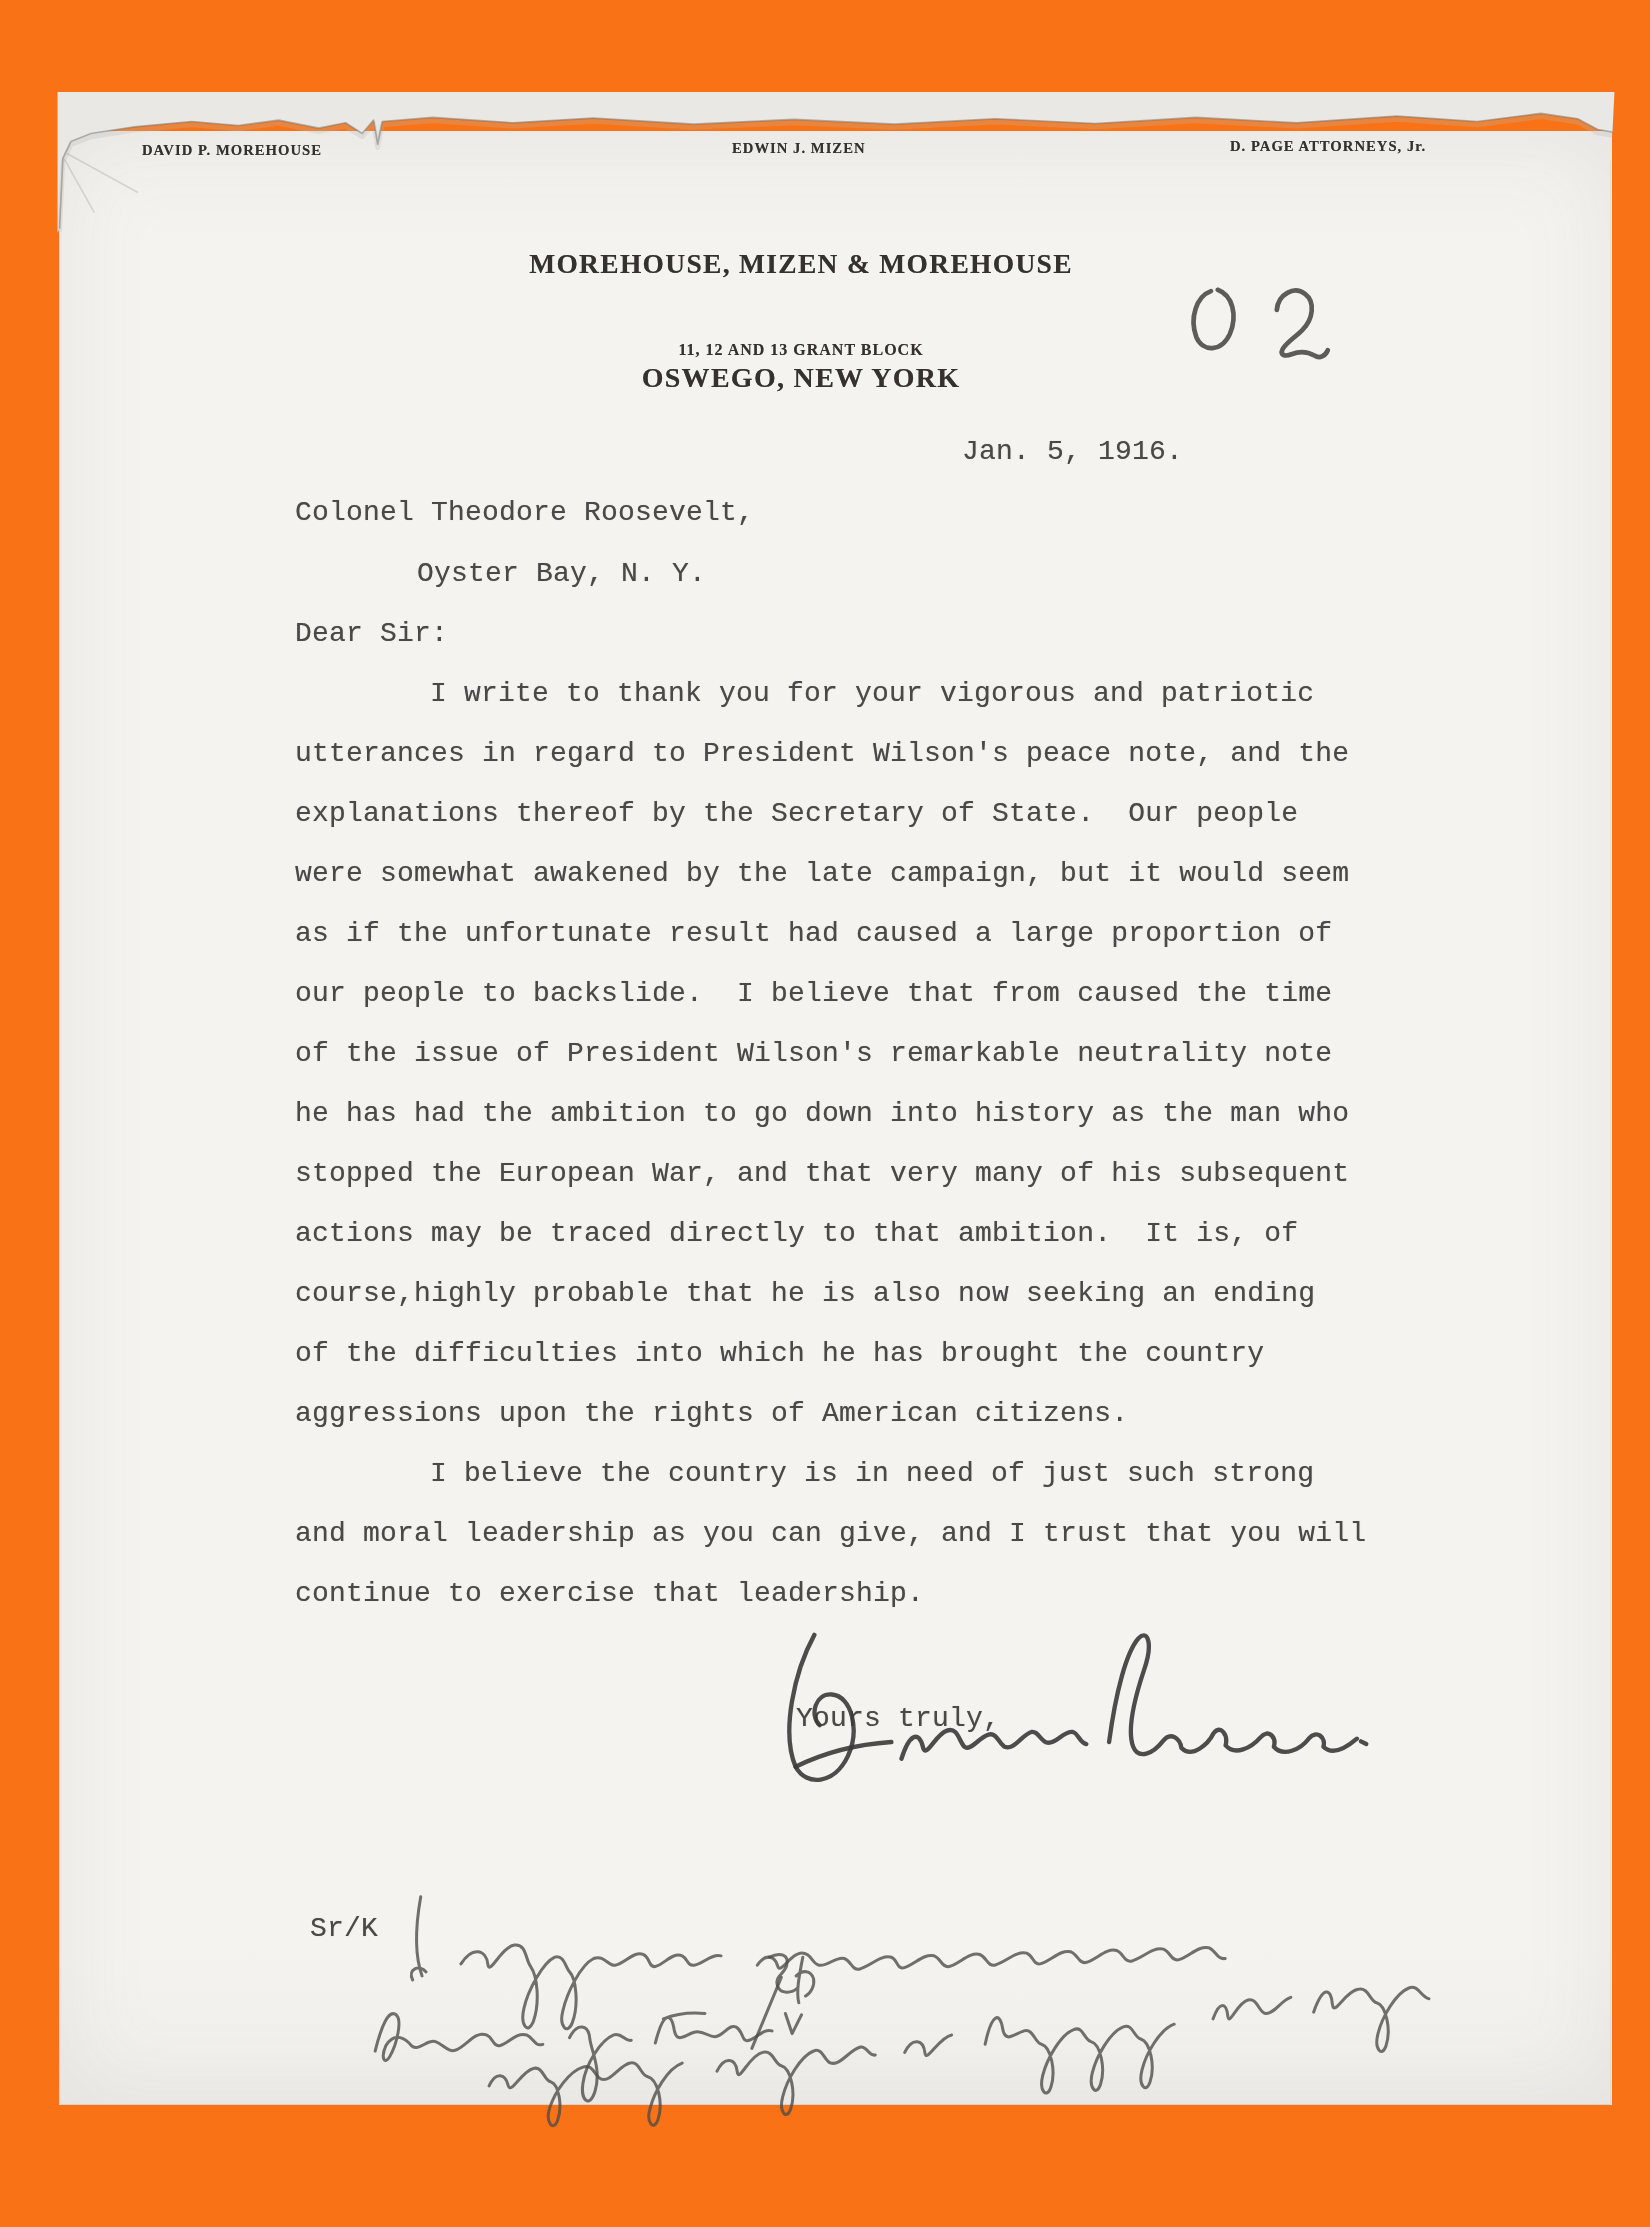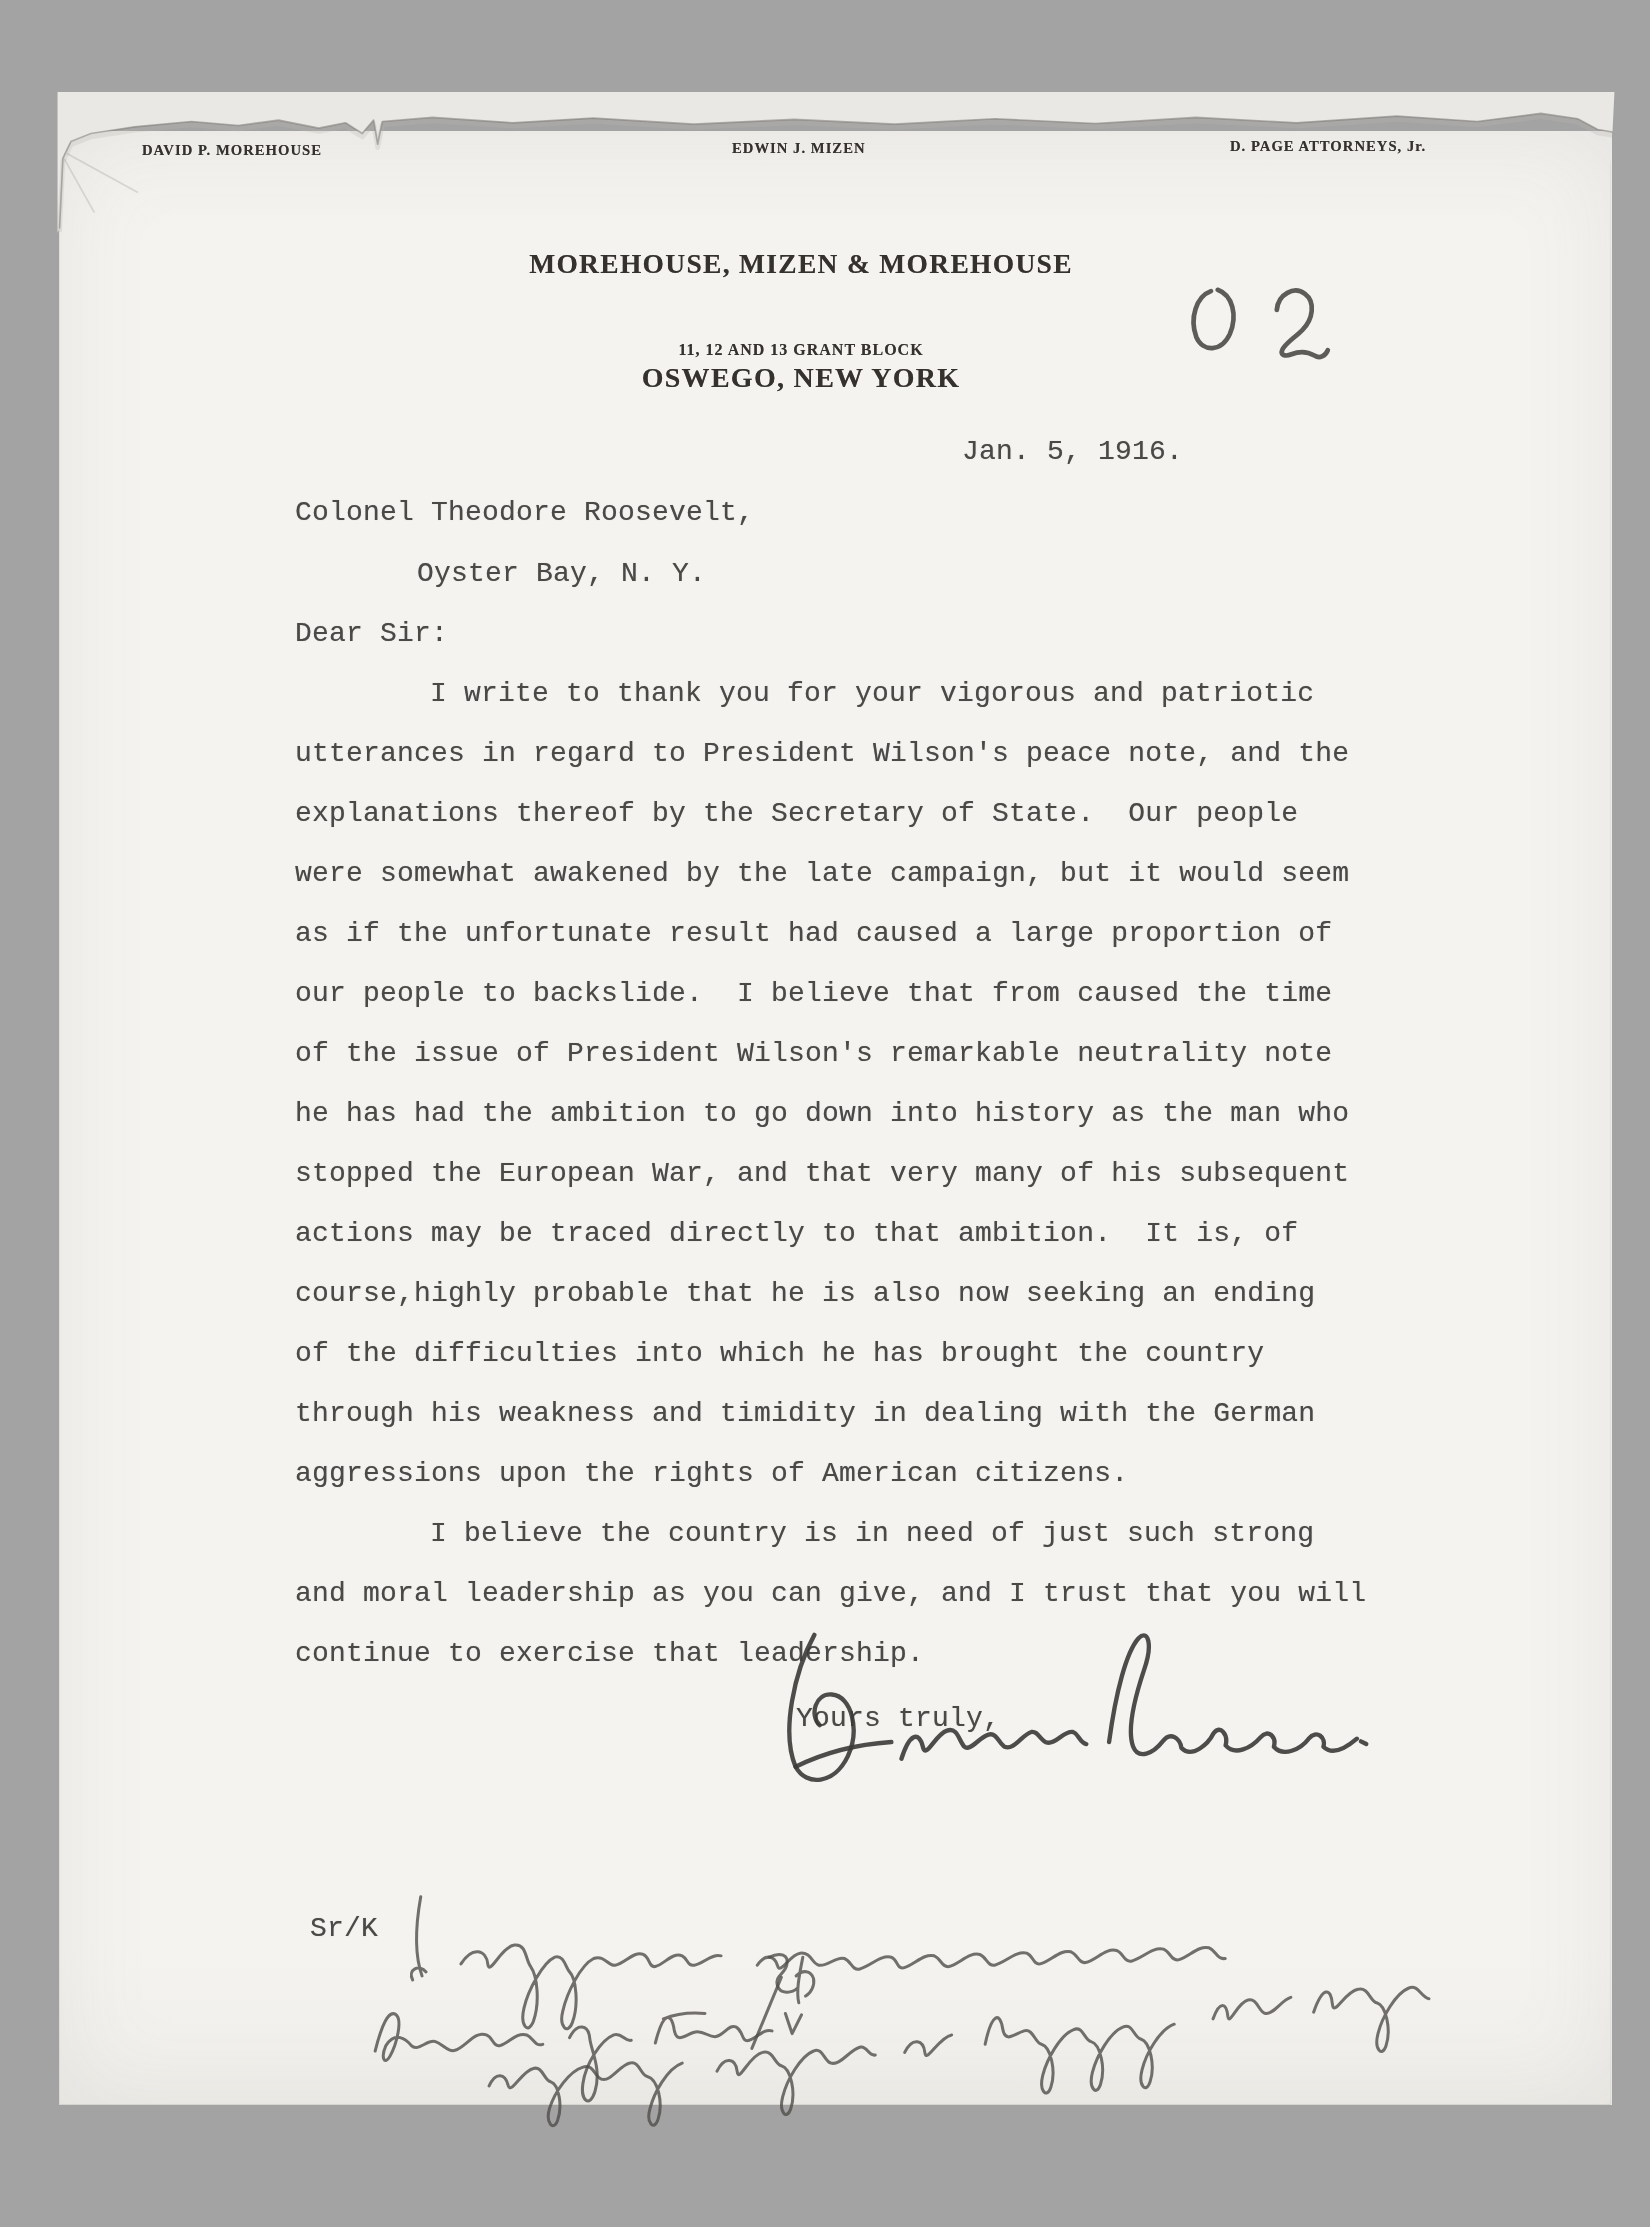--- a/index.html
+++ b/index.html
@@ -1,16 +1,16 @@
 <!DOCTYPE html>
 <html style="font-size:10.7px"><head>
 <meta charset="utf-8">
 <style>
   html,body{margin:0;padding:0;background:#e9e8e5;}
-  #canvas{position:relative;width:1651px;height:2227px;background:#a3a3a3;overflow:hidden;
+  #canvas{position:relative;width:1651px;height:2227px;background:#f97316;overflow:hidden;
           font-family:"Liberation Serif","DejaVu Serif",serif;}
   
   #paper{position:absolute;left:59px;top:131px;width:1553px;height:1974px;
          background:linear-gradient(180deg,#f2f1ee 0%,#f4f3f0 6%,#f4f3f0 92%,#efeeea 100%);
          box-shadow:inset 0 0 94px rgba(120,118,112,0.10);}
   .edge-line{position:absolute;background:rgba(125,122,116,.22);}
   
   .lh{position:absolute;font-weight:bold;color:#35322e;letter-spacing:1px;
       text-shadow:0 0 0.5px rgba(53,50,46,.55);white-space:pre;}
   .lh-partner{font-size:14.7px;}
@@ -80,21 +80,20 @@
       <div class="typed-line">explanations thereof by the Secretary of State.  Our people</div>
       <div class="typed-line">were somewhat awakened by the late campaign, but it would seem</div>
       <div class="typed-line">as if the unfortunate result had caused a large proportion of</div>
       <div class="typed-line">our people to backslide.  I believe that from caused the time</div>
       <div class="typed-line">of the issue of President Wilson's remarkable neutrality note</div>
       <div class="typed-line">he has had the ambition to go down into history as the man who</div>
       <div class="typed-line">stopped the European War, and that very many of his subsequent</div>
       <div class="typed-line">actions may be traced directly to that ambition.  It is, of</div>
       <div class="typed-line">course,highly probable that he is also now seeking an ending</div>
       <div class="typed-line">of the difficulties into which he has brought the country</div>
-      <div class="typed-line">through his weakness and timidity in dealing with the German</div>
       <div class="typed-line">aggressions upon the rights of American citizens.</div>
       <div class="typed-line indent">I believe the country is in need of just such strong</div>
       <div class="typed-line">and moral leadership as you can give, and I trust that you will</div>
       <div class="typed-line">continue to exercise that leadership.</div>
     </div>
 
   <div class="typed" style="left:796px;top:1703px;">Yours truly,</div>
 
   <svg class="draw" style="left:734px;top:1571px;" width="643" height="255" viewBox="0 0 960 380" title="D. P. Morehouse">
     <path class="pen" d="M120,95 C90,150 70,240 92,292 C108,322 150,318 170,276 C188,238 176,186 146,184 C122,182 112,214 128,230"></path>

